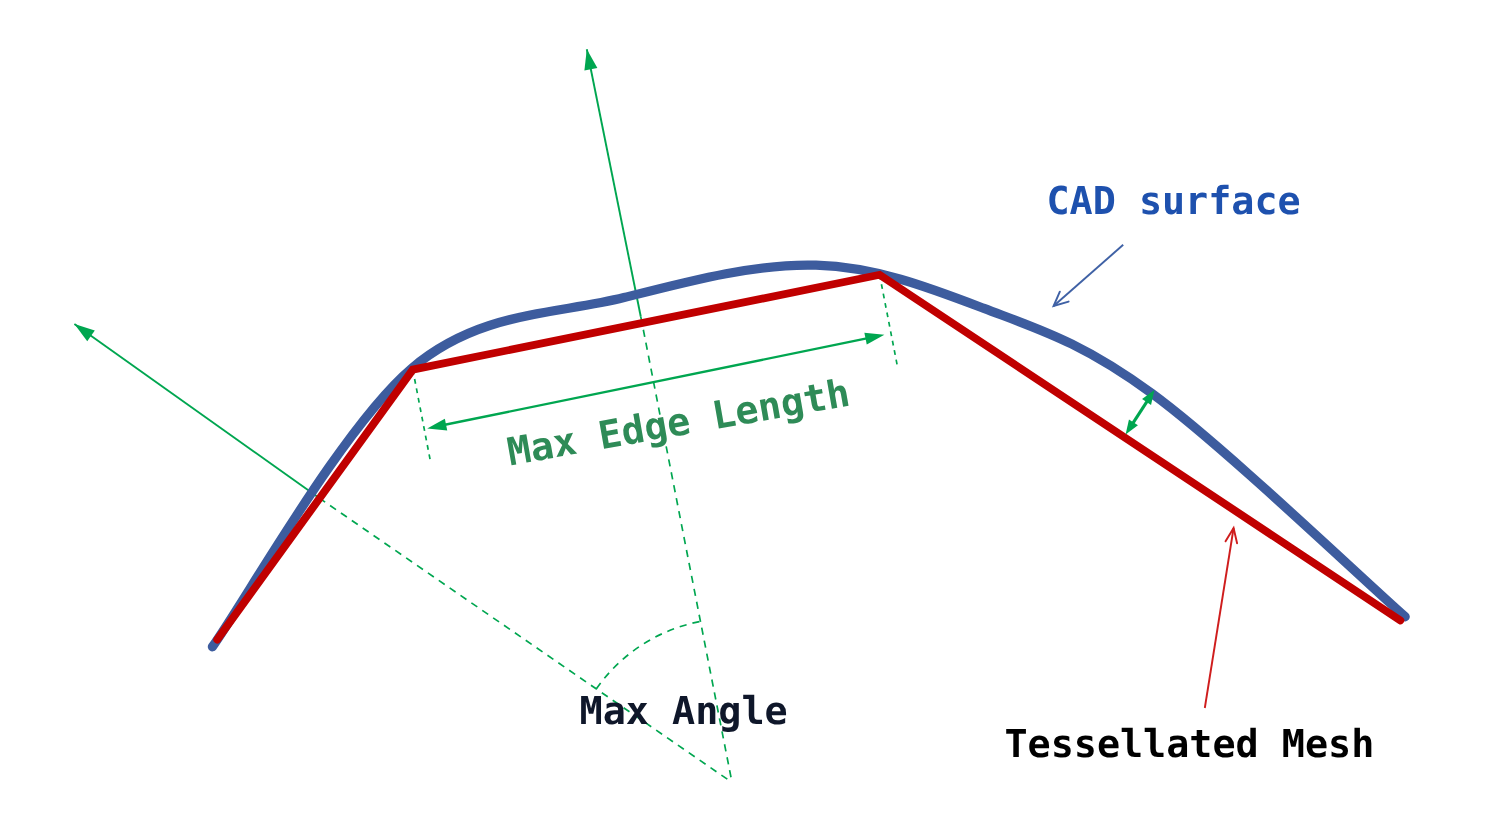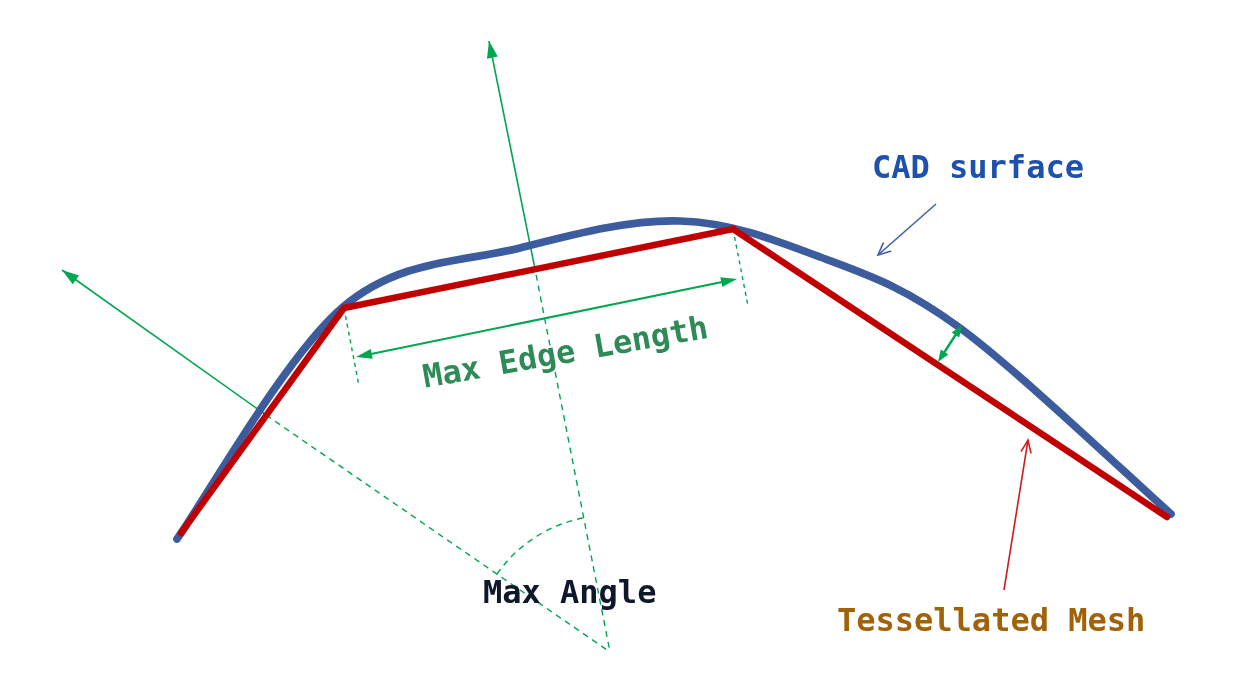--- a/index.html
+++ b/index.html
@@ -54,15 +54,15 @@
       <path d="M1021.3,451.1 L1028,440 L1030.9,452.7" fill="none" stroke="#cf1d1d" stroke-width="1.6" stroke-linecap="round"></path>
     </svg>
 
   <div class="lbl" id="lbl-cad" style="left: 872px; top: 151px; color: rgb(30, 81, 174);">CAD surface</div>
 
   <div class="lbl rot" id="lbl-edge" style="left: 423px; top: 361px; color: rgb(46, 139, 87);">Max Edge Length</div>
 
 
   <div class="lbl" id="lbl-angle" style="left: 483px; top: 576px; color: #0f172a;">Max Angle</div>
 
-  <div class="lbl" id="lbl-mesh" style="left: 837px; top: 604px; color: #a16207;">Tessellated Mesh</div>
+  <div class="lbl" id="lbl-mesh" style="left: 837px; top: 604px; color: #000000;">Tessellated Mesh</div>
 
 </div>
 
 </body></html>

